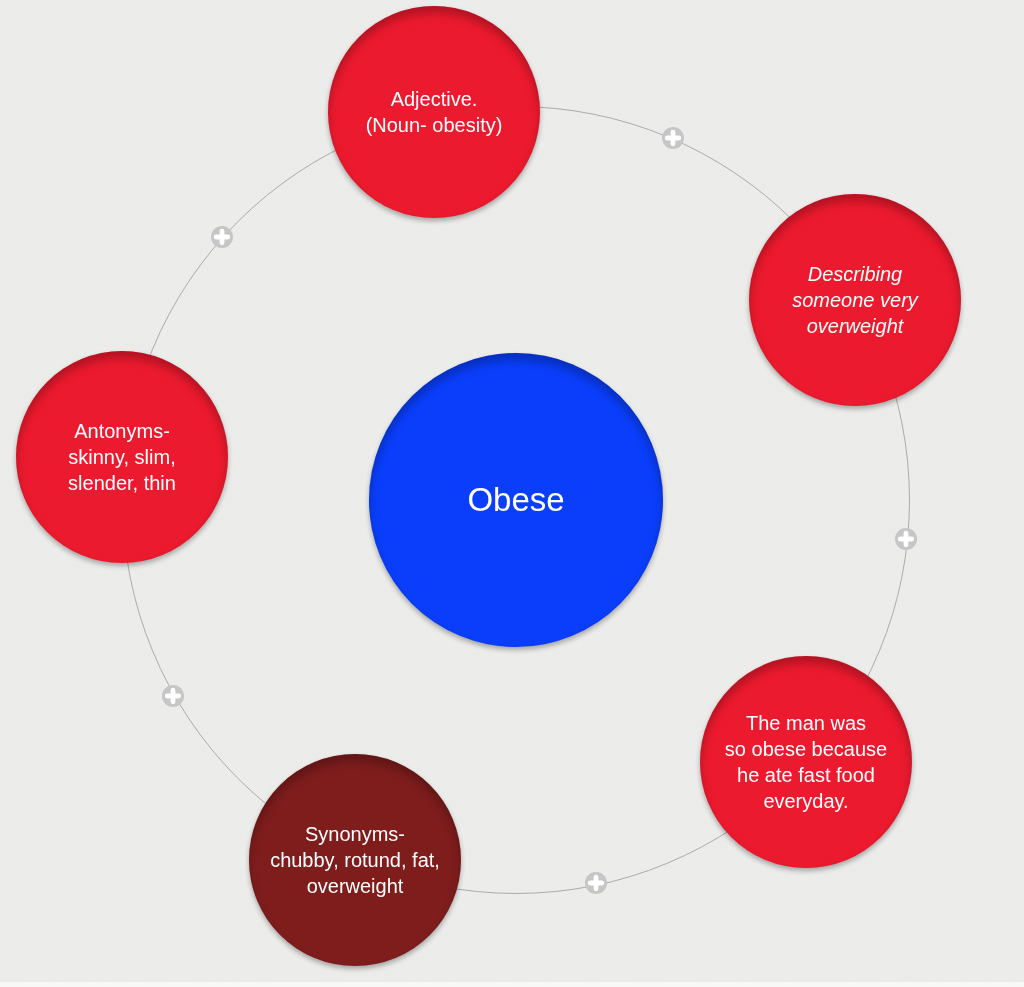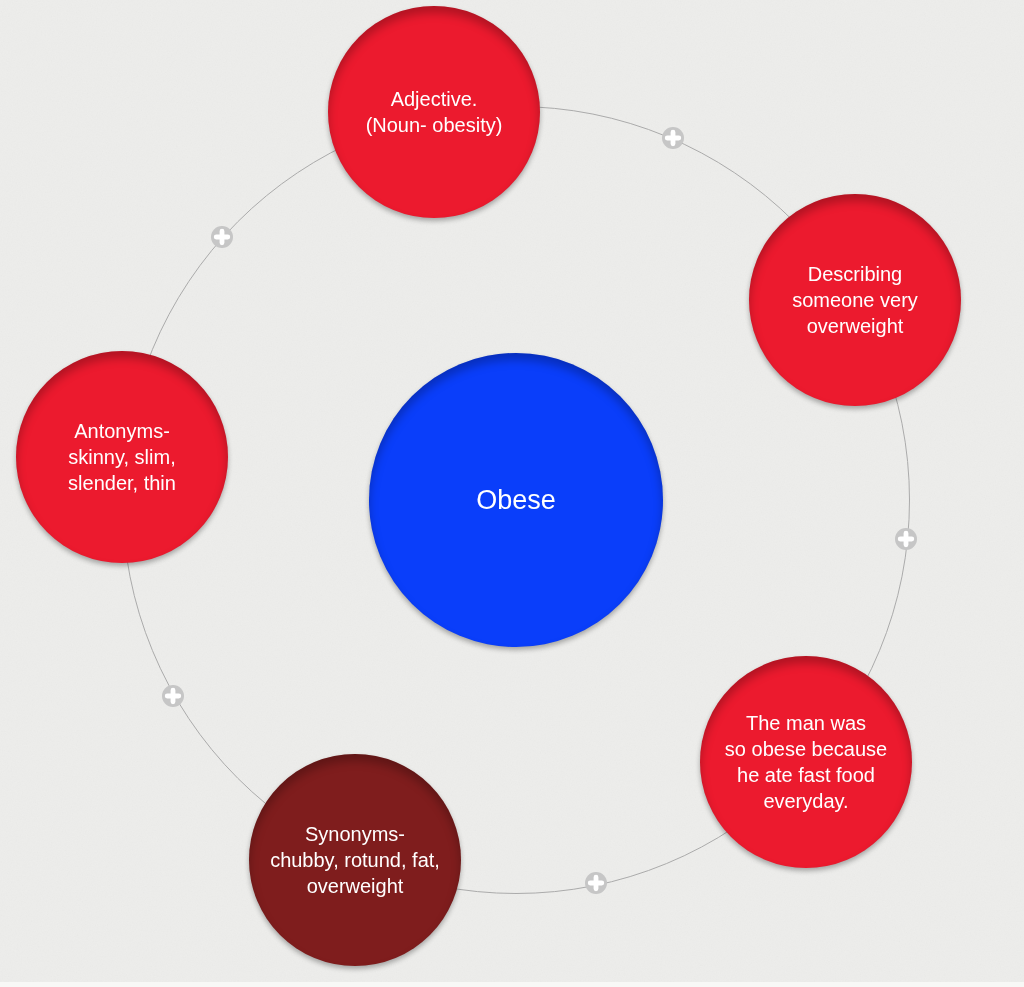--- a/index.html
+++ b/index.html
@@ -54,21 +54,21 @@
     height: 294px;
   }
   .label {
     white-space: pre-line;
     font-size: 20px;
     line-height: 26px;
     width: 206px;
     pointer-events: none;
   }
   .center-label {
-    font-size: 27px;
+    font-size: 33px;
     line-height: 32px;
     width: auto;
   }
   .plus {
     position: absolute;
     width: 24px;
     height: 24px;
     padding: 0;
     border: none;
     background: transparent;
@@ -128,21 +128,21 @@
       <circle cx="12" cy="12" r="11" fill="#c6c6c6"></circle>
       <path d="M12 6.2 V17.8 M6.2 12 H17.8" fill="none" stroke-width="4.8" stroke-linecap="round" stroke="#ffffff"></path>
     </svg>
   </button>
 
   <div class="node sat" style="left: 328px; top: 6px; background-color: rgb(236, 26, 46);">
     <span class="label">Adjective.
 (Noun- obesity)</span>
   </div>
 
-  <div class="node sat" style="left: 749px; top: 194px; background-color: rgb(236, 26, 46);">
+  <div class="node sat" style="left: 749px; top: 194px; background-color: rgb(236, 26, 46); font-style: italic;">
     <span class="label">Describing
 someone very
 overweight</span>
   </div>
 
   <div class="node sat" style="left: 700px; top: 656px; background-color: rgb(236, 26, 46);">
     <span class="label">The man was
 so obese because
 he ate fast food
 everyday.</span>

